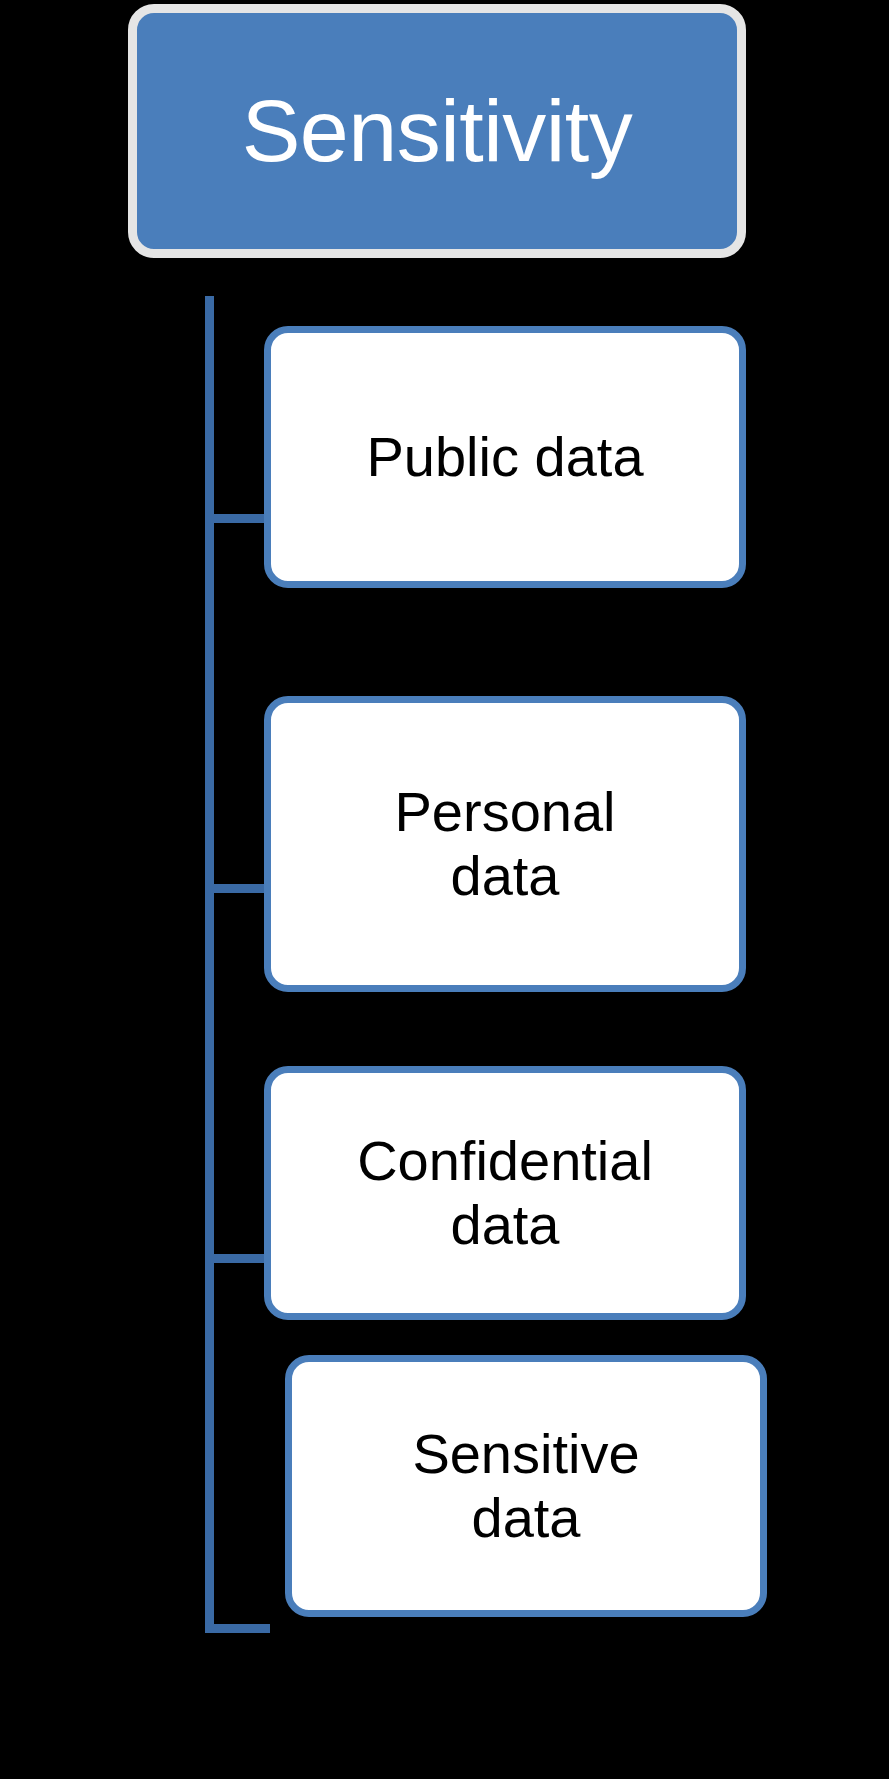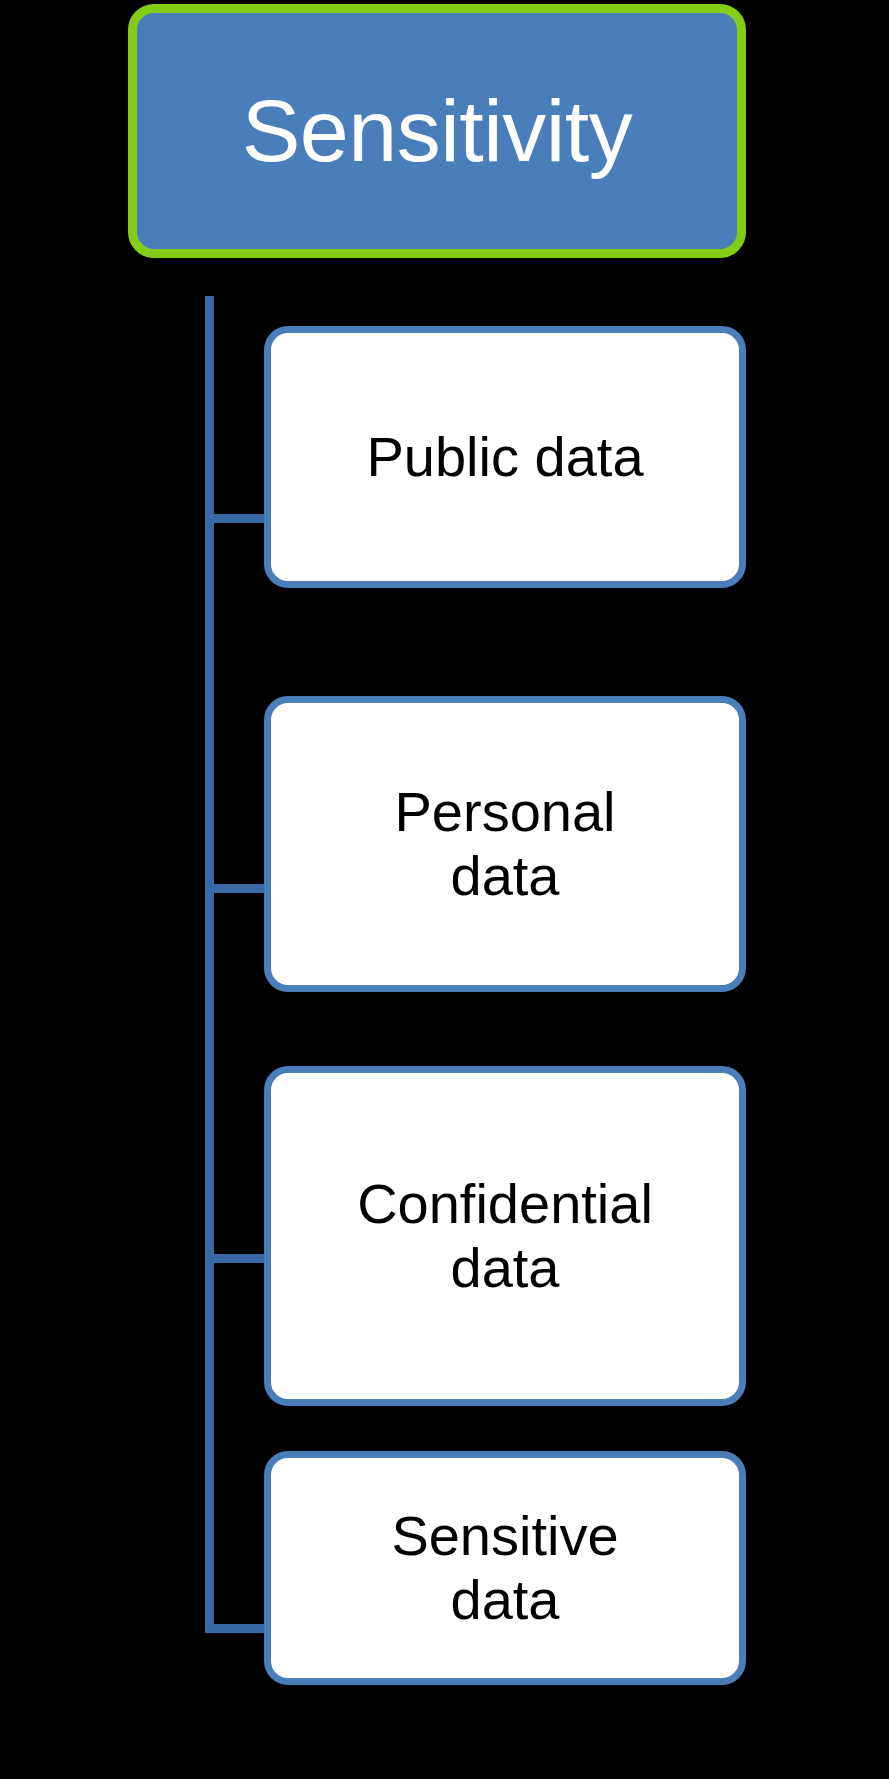--- a/index.html
+++ b/index.html
@@ -22,21 +22,21 @@
 
   
   .root-node {
     position: absolute;
     left: 128px;
     top: 4px;
     width: 618px;
     height: 254px;
     box-sizing: border-box;
     background: #4a7ebb;
-    border: 9px solid #84cc16;
+    border: 9px solid #e5e5e5;
     border-radius: 26px;
     display: flex;
     align-items: center;
     justify-content: center;
     padding: 0 14px;
   }
   .root-label {
     color: #ffffff;
     font-size: 88px;
     line-height: 1.03;
@@ -101,23 +101,23 @@
 
   <div class="child-node" style="top:326px; height:262px;">
     <span class="child-label">Public data</span>
   </div>
 
   <div class="child-node" style="top:696px; height:296px;">
     <span class="child-label">Personal
 data</span>
   </div>
 
-  <div class="child-node" style="top:1066px; height:340px;">
+  <div class="child-node" style="top:1066px; height:254px;">
     <span class="child-label">Confidential
 data</span>
   </div>
 
-  <div class="child-node" style="top:1451px; height:234px;">
+  <div class="child-node" style="top:1355px; height:262px;margin-left:21px;">
     <span class="child-label">Sensitive
 data</span>
   </div>
 
 </div>
 
 </body></html>

